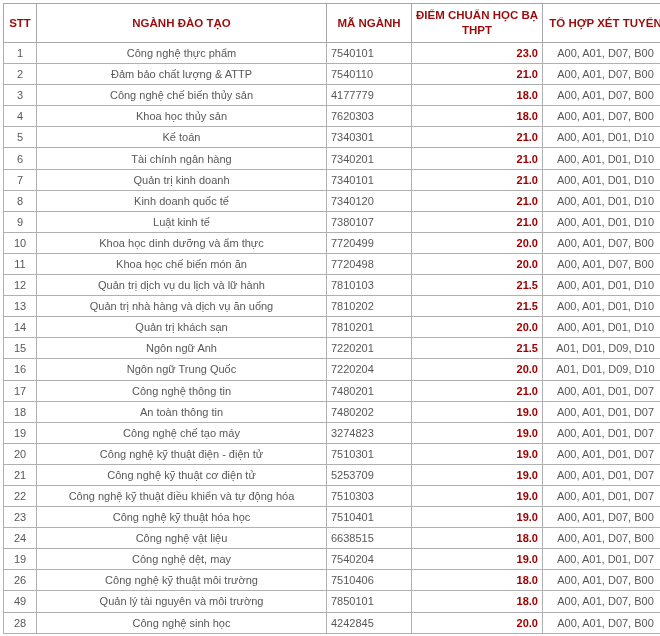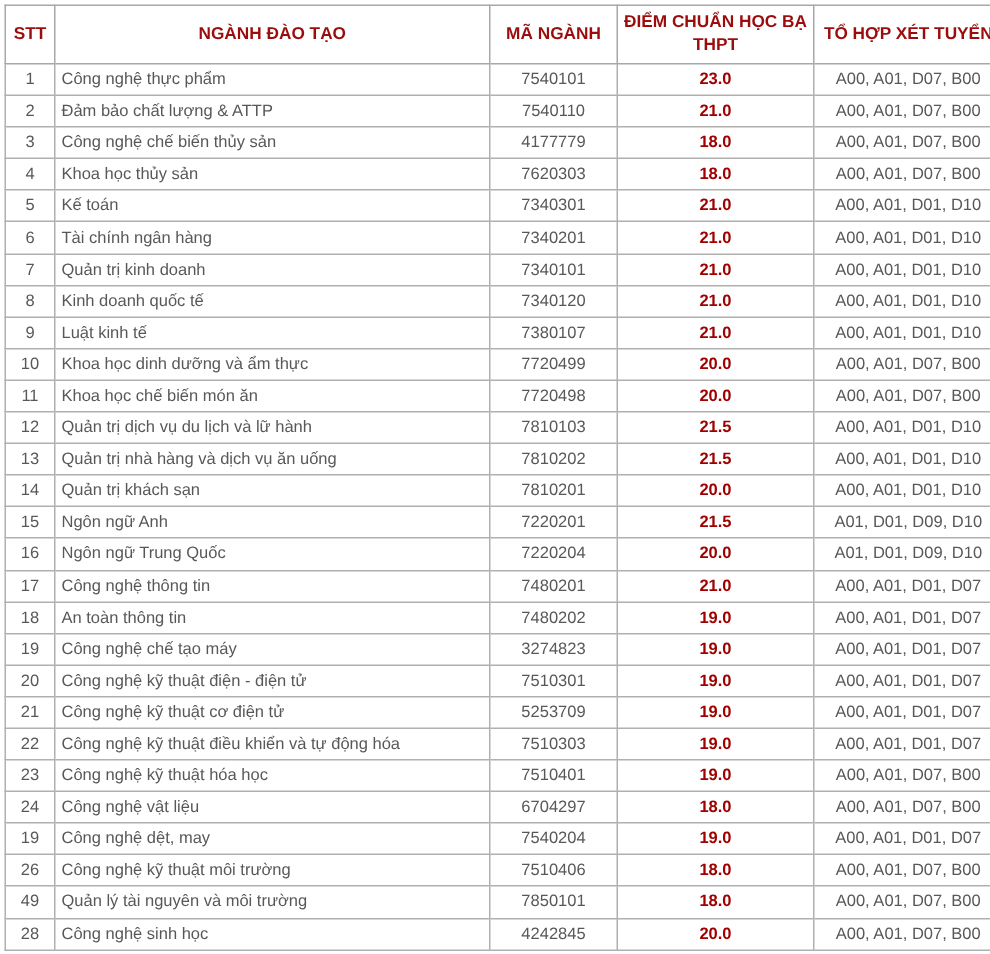--- a/index.html
+++ b/index.html
@@ -39,23 +39,23 @@
     border-color: #a8a8a8;
   }
   .score-table td {
     color: #58585a;
     height: 20.1px;
     padding: 0 4px;
     vertical-align: middle;
   }
   .score-table { border: 1px solid #8f8f8f; }
   .col-stt   { width: 28px;  text-align: center; }
-  .col-nganh { width: 285px; text-align: left; }
-  .col-ma    { width: 80px;  text-align: center; }
-  .col-diem  { width: 126px; text-align: center; }
+  .col-nganh { width: 285px; text-align: center; }
+  .col-ma    { width: 80px;  text-align: left; }
+  .col-diem  { width: 126px; text-align: right; }
   .col-tohop { width: 121px; text-align: center; }
   td.col-diem {
     color: #a00000;
     font-weight: bold;
   }
 </style>
 </head>
 <body>
 
 <table class="score-table">
@@ -226,21 +226,21 @@
       <tr>
         <td class="col-stt">23</td>
         <td class="col-nganh">Công nghệ kỹ thuật hóa học</td>
         <td class="col-ma">7510401</td>
         <td class="col-diem">19.0</td>
         <td class="col-tohop">A00, A01, D07, B00</td>
       </tr>
       <tr>
         <td class="col-stt">24</td>
         <td class="col-nganh">Công nghệ vật liệu</td>
-        <td class="col-ma">6704297</td>
+        <td class="col-ma">6638515</td>
         <td class="col-diem">18.0</td>
         <td class="col-tohop">A00, A01, D07, B00</td>
       </tr>
       <tr>
         <td class="col-stt">19</td>
         <td class="col-nganh">Công nghệ dệt, may</td>
         <td class="col-ma">7540204</td>
         <td class="col-diem">19.0</td>
         <td class="col-tohop">A00, A01, D01, D07</td>
       </tr>

